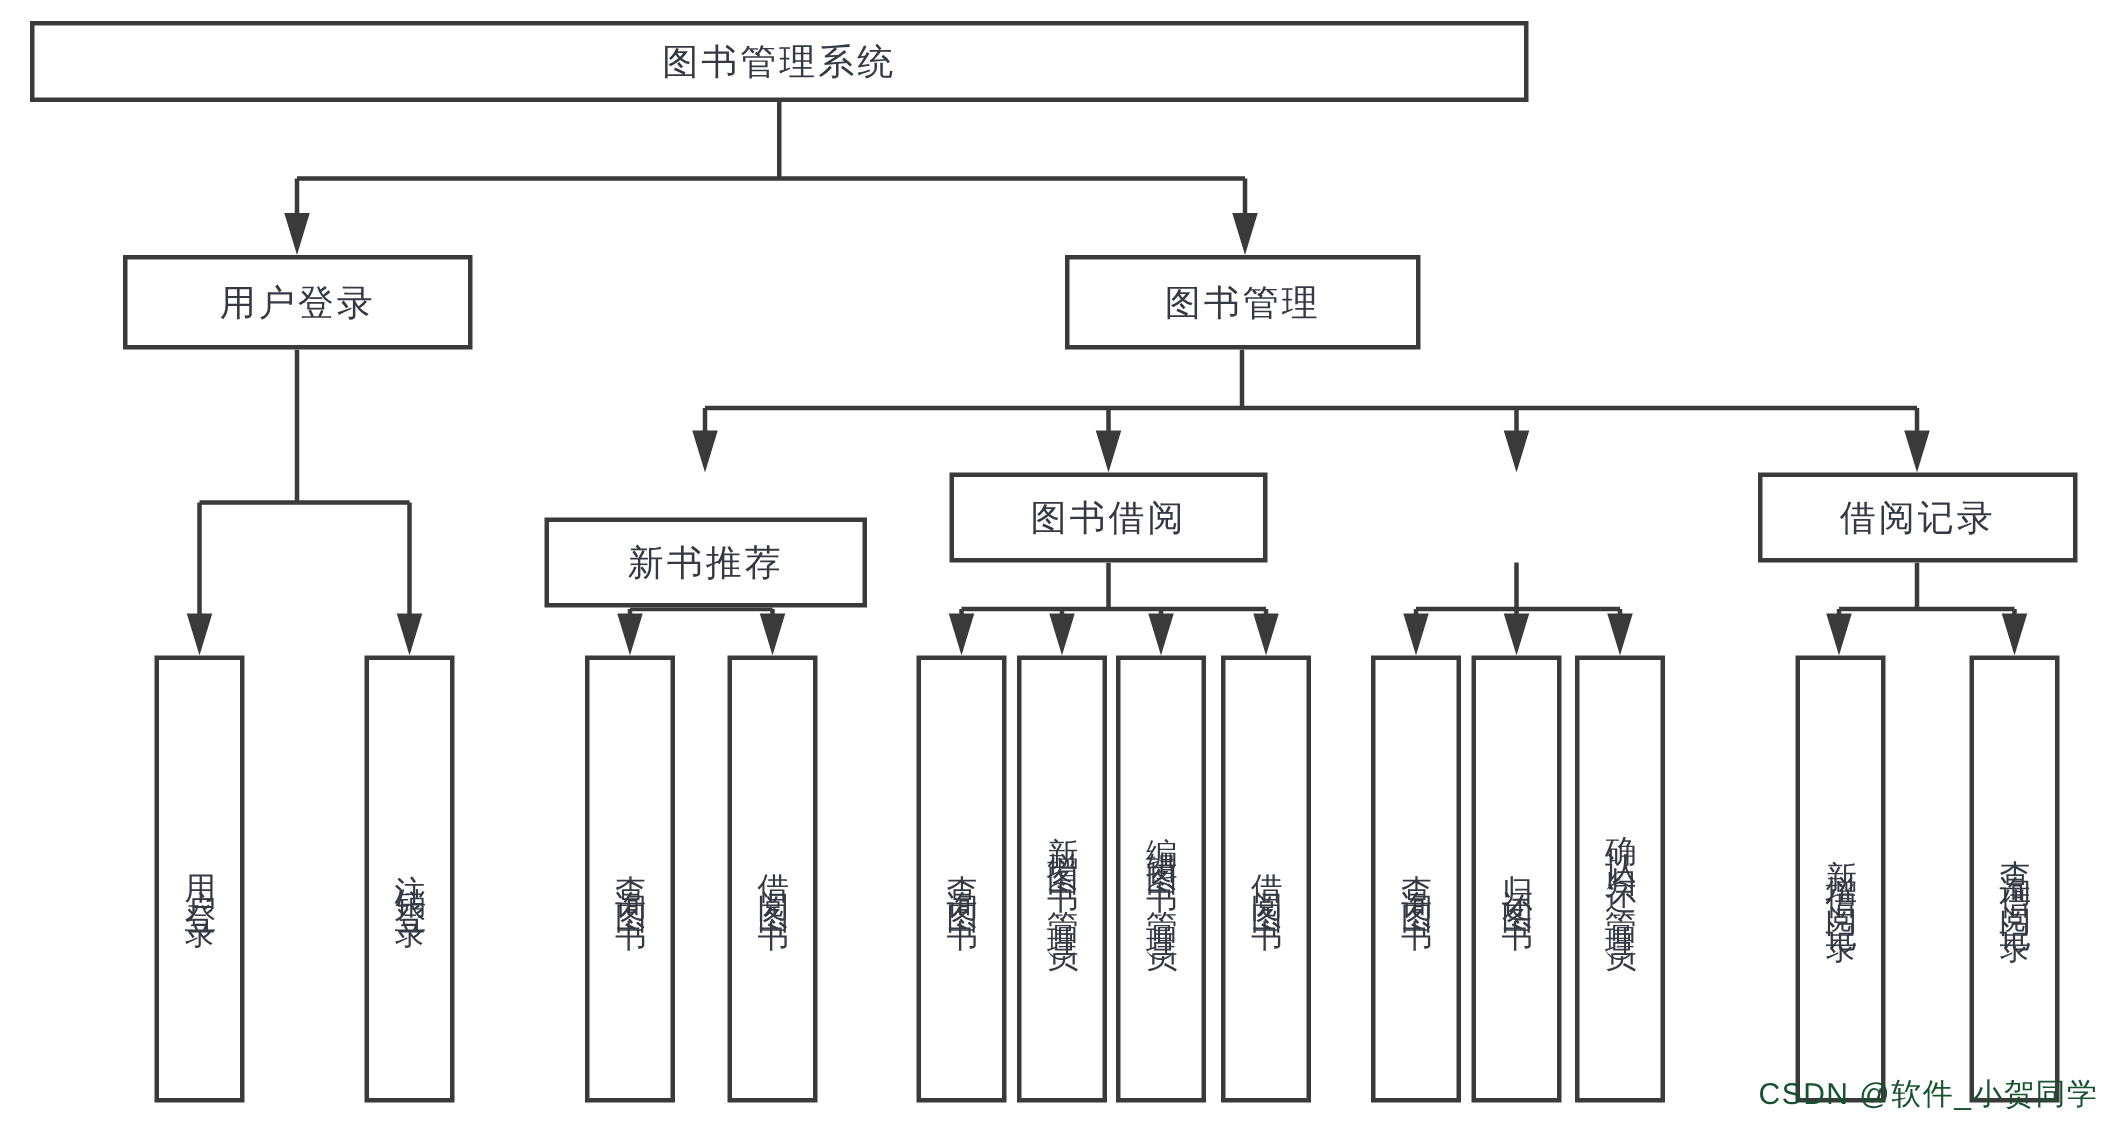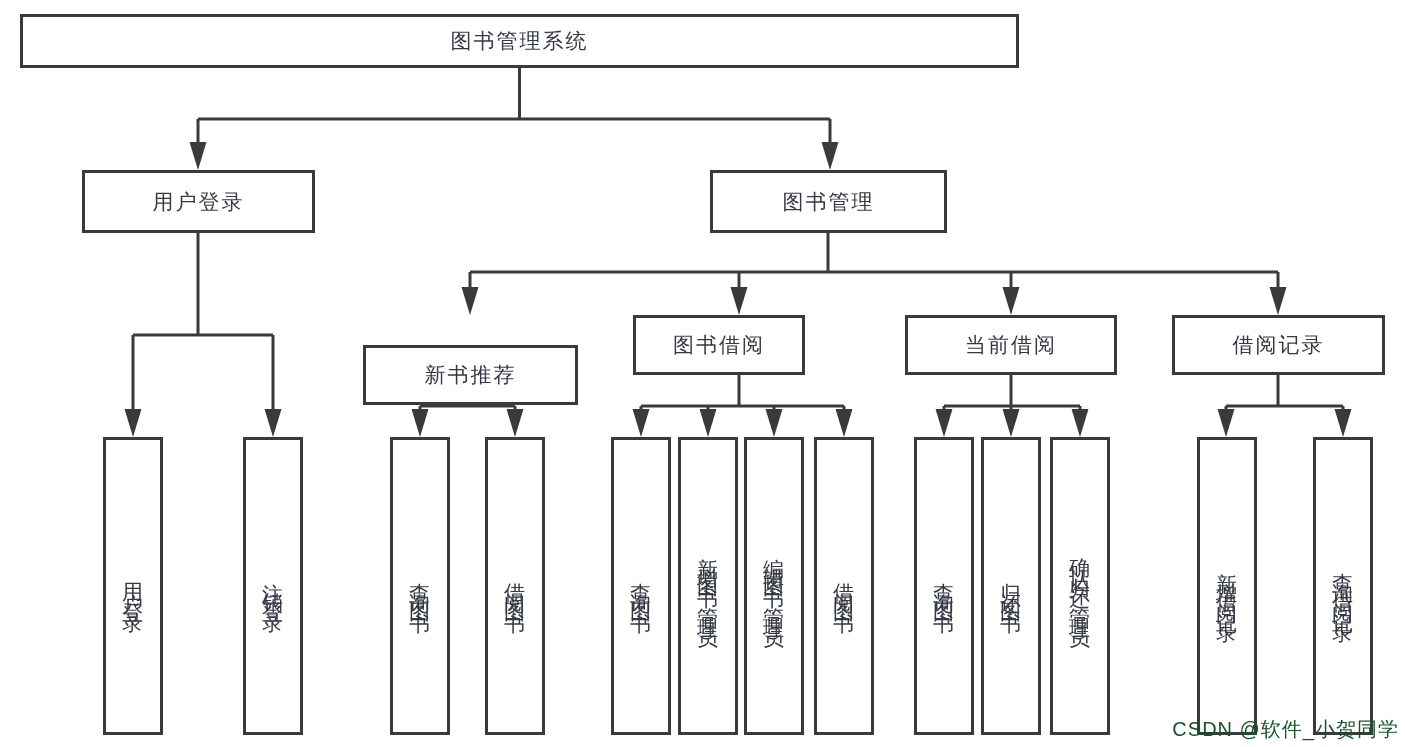--- a/index.html
+++ b/index.html
@@ -6,21 +6,21 @@
   .canvas{
     position:relative;width:1405px;height:747px;background:#ffffff;
     font-family:"Liberation Sans","DejaVu Sans",sans-serif;
     color:#343943;overflow:hidden;
   }
   svg.connectors{position:absolute;left:0;top:0;}
   .box{
     position:absolute;background:#ffffff;border:3px solid #3a3a3a;
     box-sizing:border-box;display:flex;align-items:center;justify-content:center;
   }
-  .hlabel{font-size:21px;letter-spacing:2px;white-space:nowrap;}
+  .hlabel{font-size:24px;letter-spacing:2px;white-space:nowrap;}
   .root{left:20px;top:14px;width:999px;height:54px;}
   .lvl2{top:170px;height:63px;}
   .lvl3{top:315px;height:60px;}
   .leaf{top:437px;height:298px;width:60px;}
   .vtext{
     writing-mode:vertical-lr;
     font-size:21px;letter-spacing:10px;line-height:1;white-space:nowrap;
   }
   .watermark{
     position:absolute;right:6px;bottom:4px;z-index:5;
@@ -72,25 +72,22 @@
   <div class="box lvl2" style="left:82px;width:233px;">
     <span class="hlabel">用户登录</span>
   </div>
   <div class="box lvl2" style="left:710px;width:237px;">
     <span class="hlabel">图书管理</span>
   </div>
 
   <div class="box lvl3" style="left:363px;width:215px;margin-top:30px;">
     <span class="hlabel">新书推荐</span>
   </div>
-  <div class="box lvl3" style="left:633px;width:172px;">
+  <div class="box lvl3" style="left:633px;width:212px;">
     <span class="hlabel">图书借阅</span>
-  </div>
-  <div class="box lvl3" style="left:905px;width:212px;">
-    <span class="hlabel">当前借阅</span>
   </div>
   <div class="box lvl3" style="left:1172px;width:213px;">
     <span class="hlabel">借阅记录</span>
   </div>
 
   <div class="box leaf" style="left:103px;">
     <span class="vtext">用户登录</span>
   </div>
   <div class="box leaf" style="left:243px;">
     <span class="vtext">注销登录</span>

